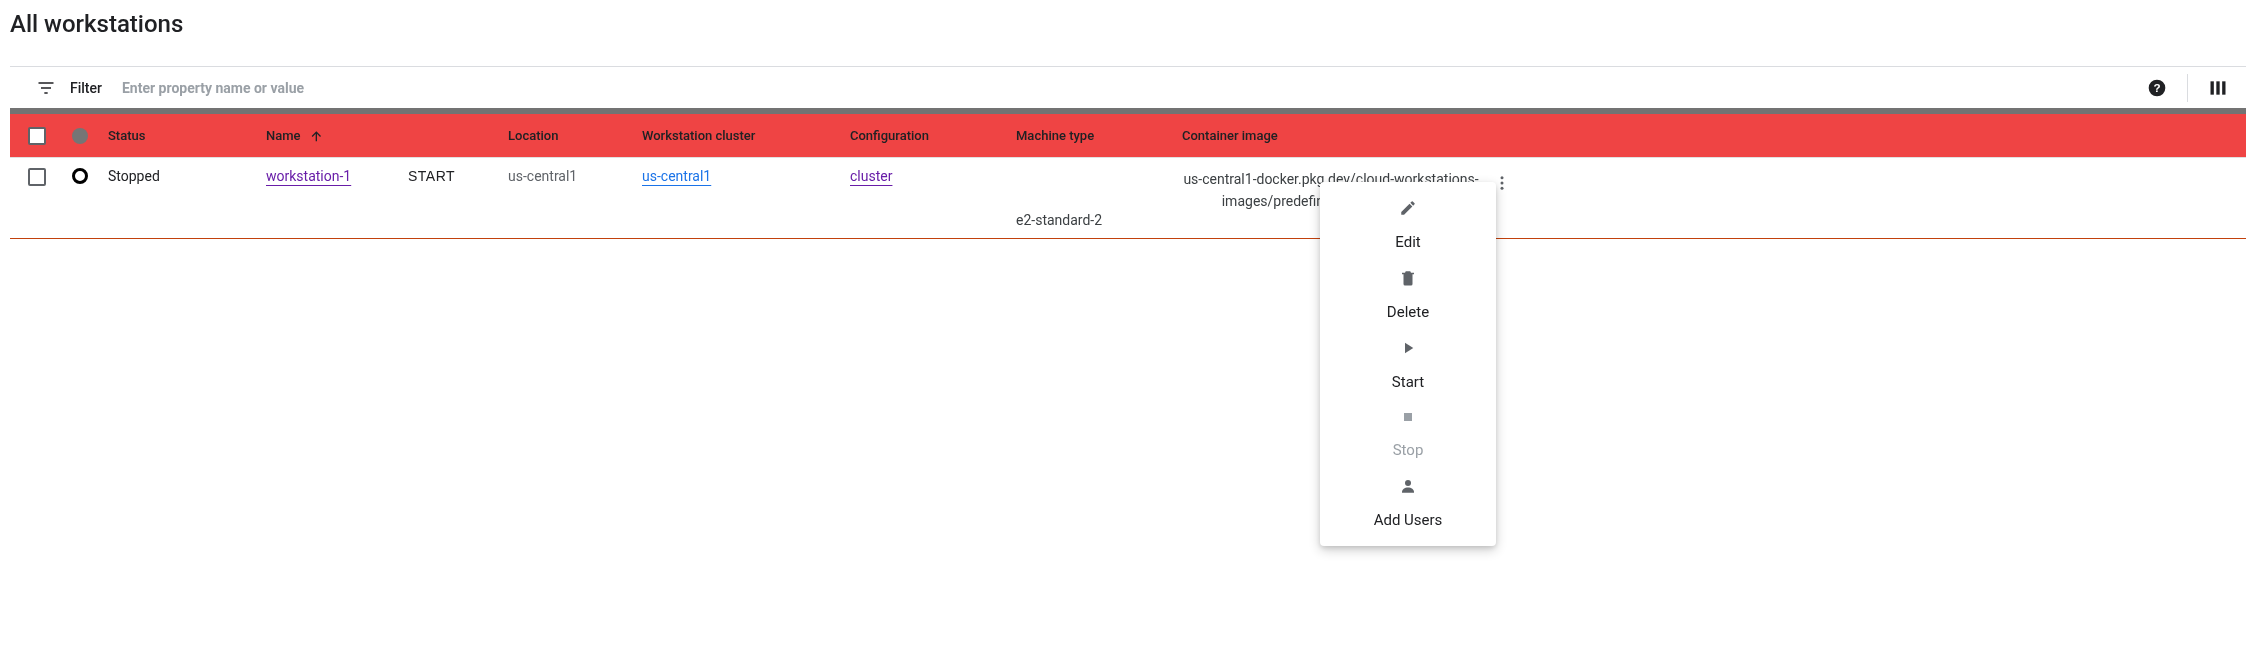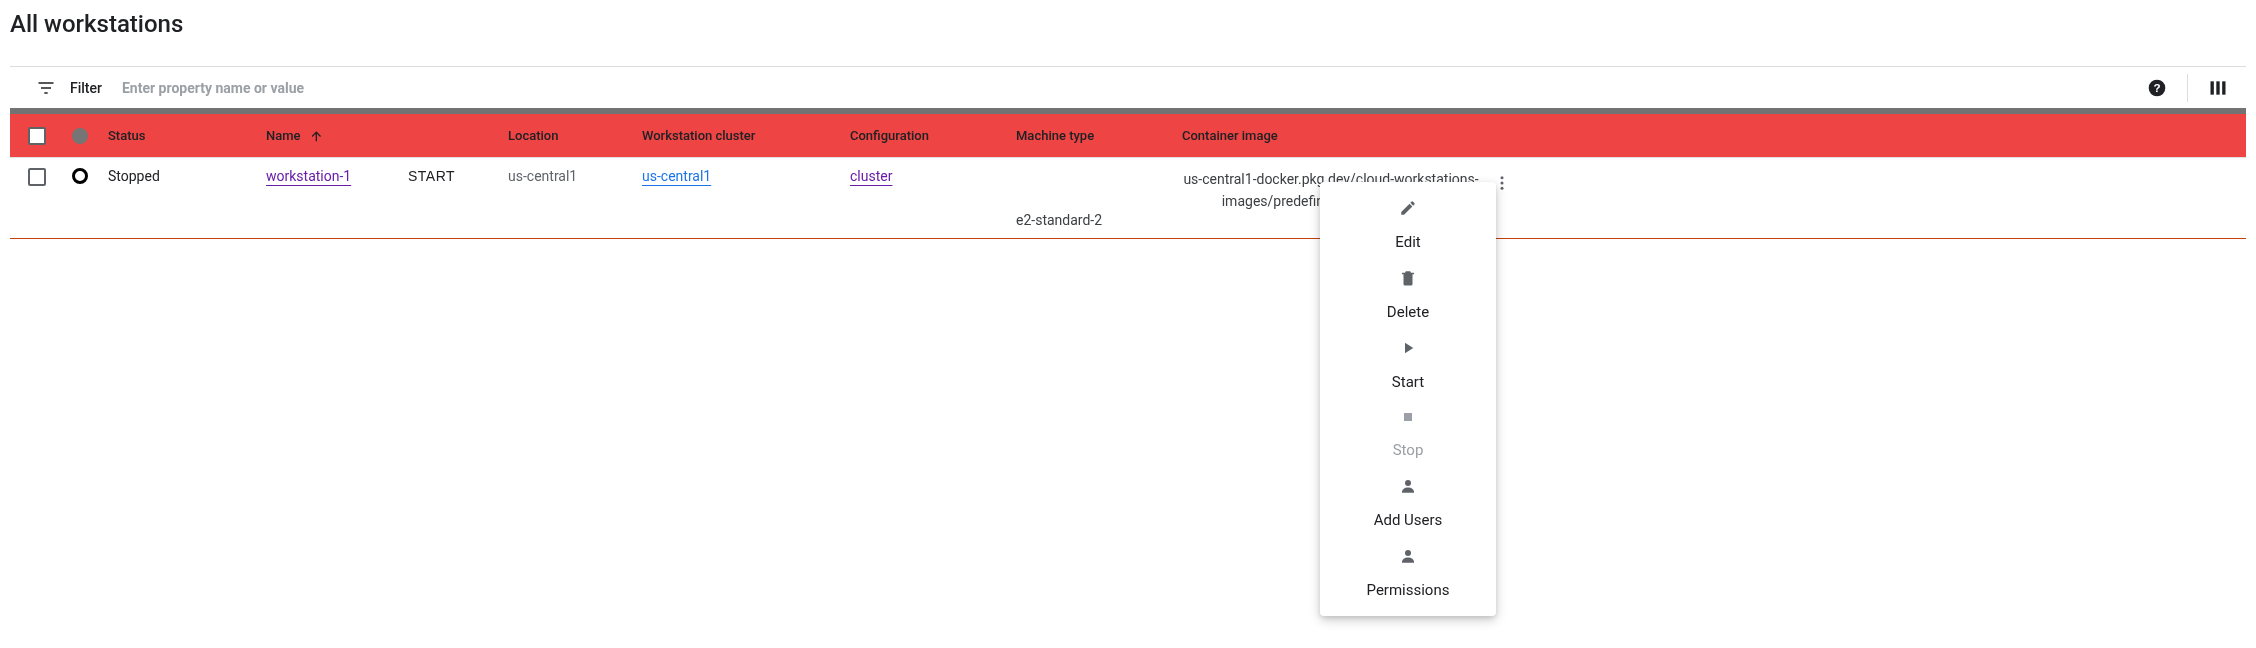--- a/index.html
+++ b/index.html
@@ -315,22 +315,13 @@
   </div>
   <div class="menu-item">
     <span class="mi">
         <svg width="18" height="18" viewBox="0 0 24 24" fill="#5f6368">
           <circle cx="12" cy="8" r="4"></circle>
           <path d="M4 20c0-3.3 3.6-6 8-6s8 2.7 8 6v1H4v-1z"></path>
         </svg>
       </span>
     <span>Add Users</span>
   </div>
-  <div class="menu-item">
-    <span class="mi">
-        <svg width="18" height="18" viewBox="0 0 24 24" fill="#5f6368">
-          <circle cx="12" cy="8" r="4"></circle>
-          <path d="M4 20c0-3.3 3.6-6 8-6s8 2.7 8 6v1H4v-1z"></path>
-        </svg>
-      </span>
-    <span>Permissions</span>
-  </div>
 </div>
 
 </body></html>

